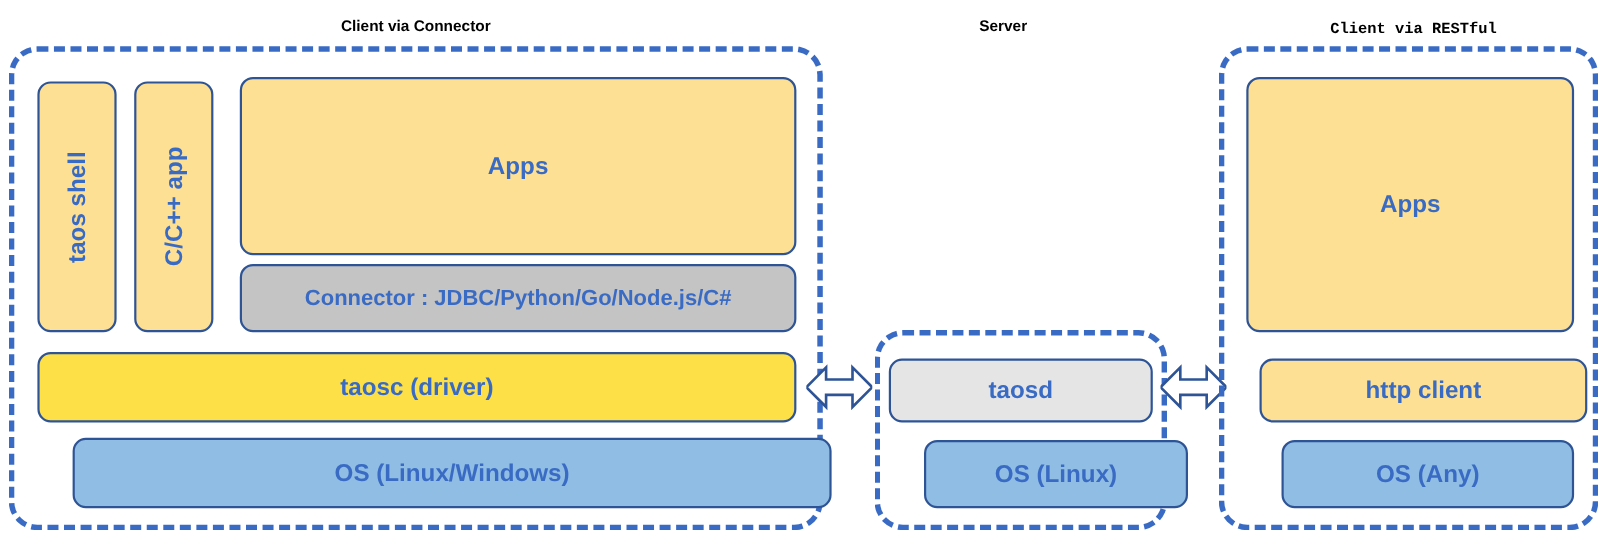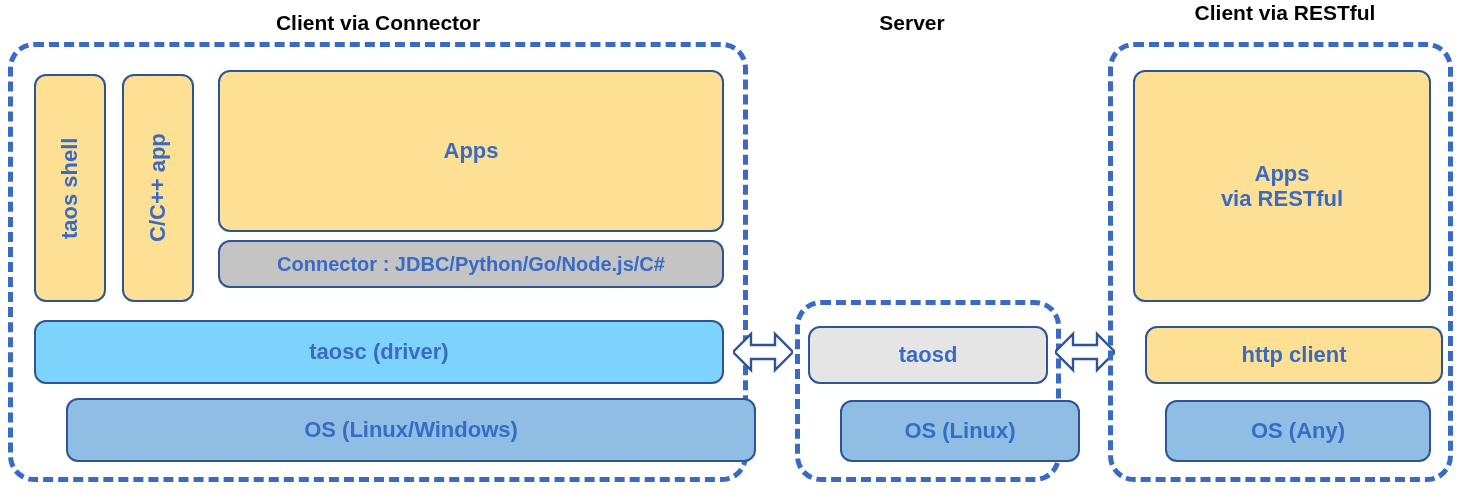--- a/index.html
+++ b/index.html
@@ -4,39 +4,39 @@
 <style>
   html,body{margin:0;padding:0;background:#ffffff;}
   body{
     width:1467px;height:498px;position:relative;overflow:hidden;
     font-family:"Liberation Sans","DejaVu Sans",sans-serif;
   }
 
   
   .caption{
     position:absolute;text-align:center;color:#000000;
-    font-weight:bold;font-size:21px;line-height:26px;white-space:nowrap;
+    font-weight:bold;font-size:14px;line-height:26px;white-space:nowrap;
   }
 
   
   .dashed{
     position:absolute;box-sizing:border-box;
     border:5px dashed #3a6bc4;border-radius:26px;background:transparent;
   }
 
   
   .box{
     position:absolute;box-sizing:border-box;
     border:2px solid #2e5496;border-radius:12px;
     display:flex;align-items:center;justify-content:center;
     text-align:center;color:#3a6bc4;font-weight:bold;
     line-height:1.15;
   }
   .yellow{background:#fde093;}
-  .orange{background:#7dd3fc;}
+  .orange{background:#fde047;}
   .blue  {background:#8fbde4;margin-left:32px;}
   .green {background:#e5e5e5;}
   .grey  {background:#c4c4c4;}
 
   .vert{
     writing-mode:vertical-rl;transform:rotate(180deg);
     white-space:nowrap;
   }
 
   .f22{font-size:22px;}
@@ -46,31 +46,31 @@
   .arrow{position:absolute;}
   .arrow svg{display:block;}
 </style>
 </head>
 <body>
 
 <div class="caption" style="left:228px;top:10px;width:300px;">Client via Connector</div>
 
 <div class="caption" style="left:812px;top:10px;width:200px;">Server</div>
 
-<div class="caption" style="left:1140px;top:0;width:290px;">Client via RESTful</div>
+<div class="caption" style="left:1140px;top:14px;width:290px;font-family:Liberation Mono, monospace;">Client via RESTful</div>
 
 <div class="dashed" style="left:8px;top:42px;width:740px;height:440px;"></div>
 
 <div class="box yellow vert f22" style="left:34px;top:74px;width:72px;height:228px;">taos shell</div>
 
 <div class="box yellow vert f22" style="left:122px;top:74px;width:72px;height:228px;">C/C++ app</div>
 
 <div class="box yellow f22" style="left:218px;top:70px;width:506px;height:162px;">Apps</div>
 
-<div class="box grey f20" style="left:218px;top:240px;width:506px;height:48px;">Connector : JDBC/Python/Go/Node.js/C#</div>
+<div class="box grey f20" style="left:218px;top:240px;width:506px;height:62px;">Connector : JDBC/Python/Go/Node.js/C#</div>
 
 <div class="box orange f22" style="left:34px;top:320px;width:690px;height:64px;">taosc (driver)</div>
 
 <div class="box blue f22" style="left:34px;top:398px;width:690px;height:64px;">OS (Linux/Windows)</div>
 
 <div class="arrow" style="left:733px;top:328px;">
   <svg width="60" height="48" viewBox="0 0 60 48">
     <polygon points="0,24 18,6 18,17 42,17 42,6 60,24 42,42 42,31 18,31 18,42" fill="#ffffff" stroke="#2e5496" stroke-width="2.4" stroke-linejoin="miter"></polygon>
   </svg>
 </div>
@@ -84,18 +84,17 @@
 <div class="arrow" style="left:1055px;top:328px;">
   <svg width="60" height="48" viewBox="0 0 60 48">
     <polygon points="0,24 18,6 18,17 42,17 42,6 60,24 42,42 42,31 18,31 18,42" fill="#ffffff" stroke="#2e5496" stroke-width="2.4" stroke-linejoin="miter"></polygon>
   </svg>
 </div>
 
 <div class="dashed" style="left:1108px;top:42px;width:345px;height:440px;"></div>
 
 <div class="box yellow f22" style="left:1133px;top:70px;width:298px;height:232px;flex-direction:column;">
   <span>Apps</span>
-  <span>via RESTful</span>
 </div>
 
 <div class="box yellow f22" style="left:1133px;top:326px;width:298px;height:58px;margin-left:12px;">http client</div>
 
 <div class="box blue f22" style="left:1133px;top:400px;width:266px;height:62px;">OS (Any)</div>
 
 </body></html>

